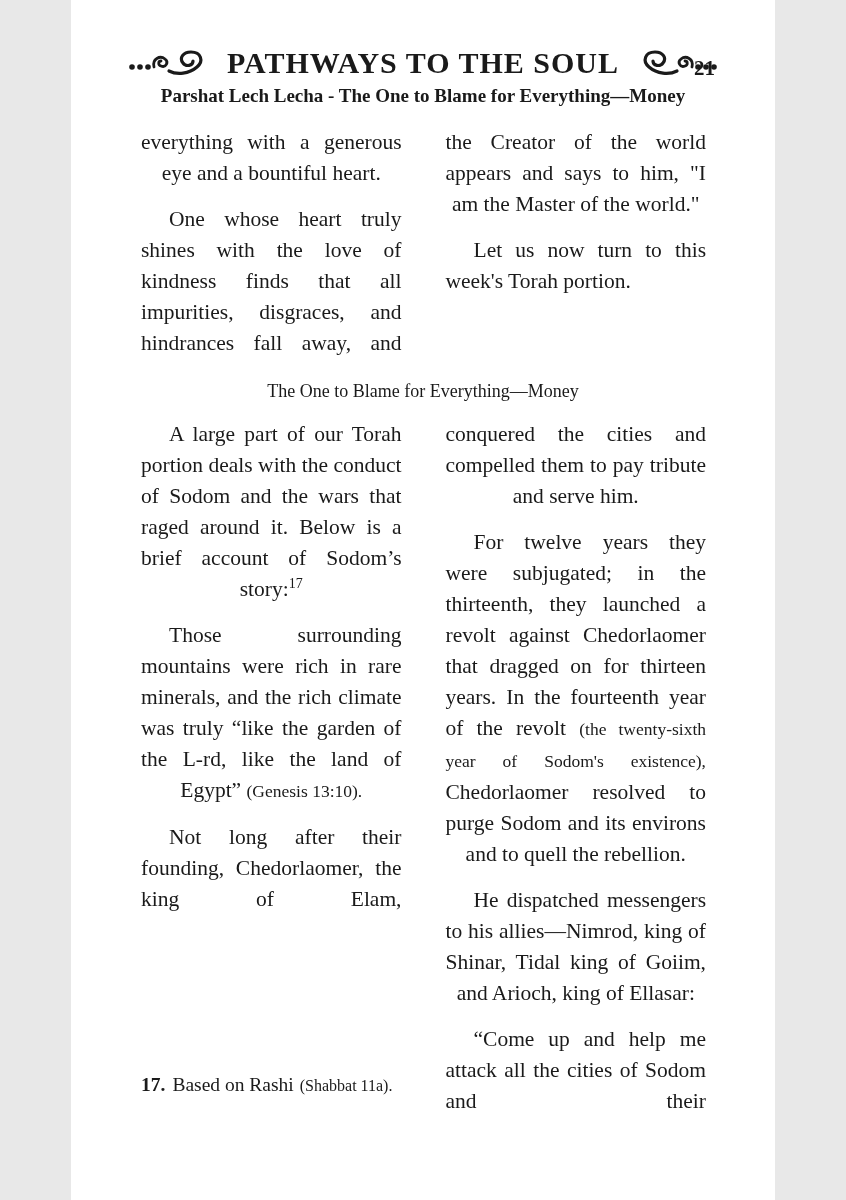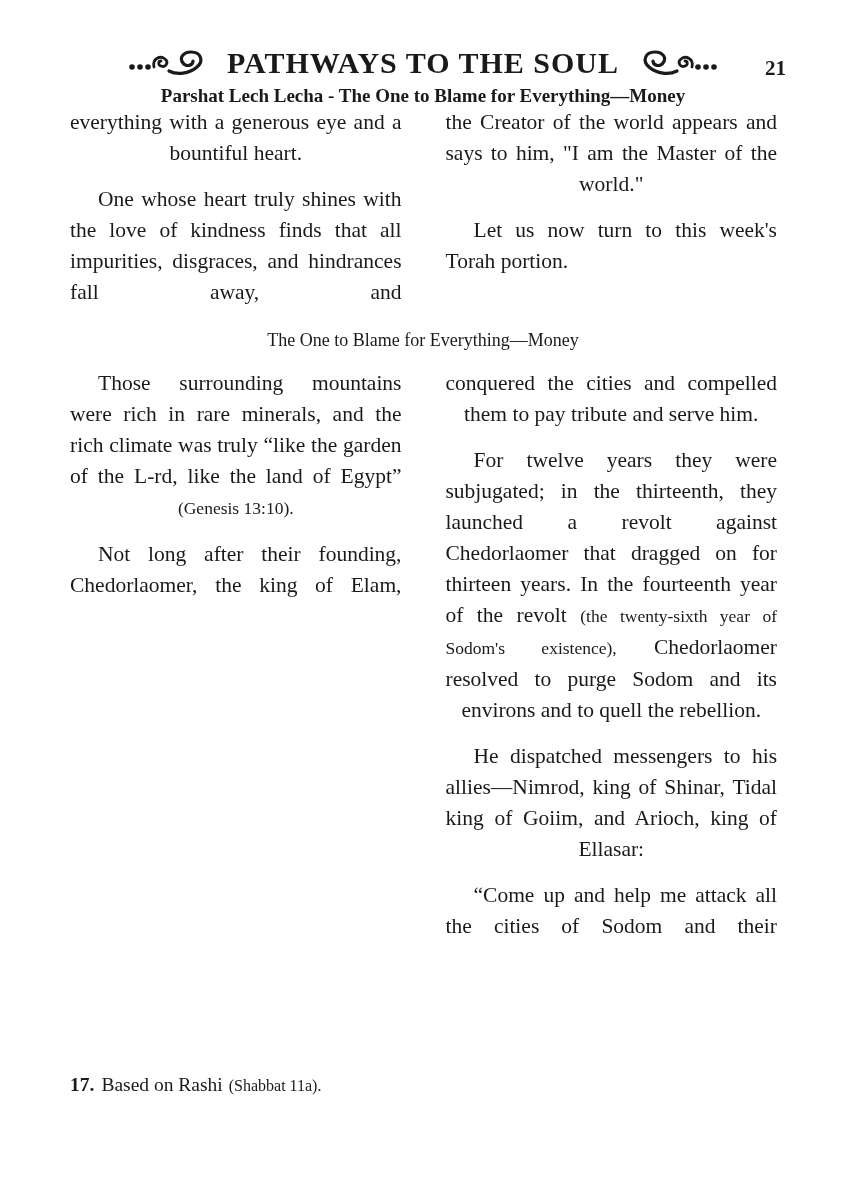--- a/index.html
+++ b/index.html
@@ -1,19 +1,19 @@
 <!DOCTYPE html>
 <html><head>
 <meta charset="utf-8">
 <style>
   * { box-sizing: border-box; }
   html, body { margin: 0; padding: 0; background: #e8e8e8; }
   .page {
     position: relative;
-    width: 846px;
+    width: 704px;
     height: 1200px;
     margin: 0 auto;
     background: #ffffff;
     color: #1a1a1a;
     font-family: "Liberation Serif", serif;
     overflow: hidden;
   }
   
   .masthead {
     padding-top: 46px;
@@ -42,21 +42,21 @@
     font-size: 19px;
     font-weight: bold;
     margin: 5px 0 0 0;
   }
   
   .columns {
     display: flex;
     gap: 44px;
     padding: 0 69px 0 70px;
   }
-  .columns.intro { }
+  .columns.intro { margin-top: 20px; }
   .col { flex: 1 1 0; min-width: 0; }
   p.body-par {
     font-size: 21.5px;
     line-height: 31px;
     margin: 0 0 15px 0;
     text-align: justify;
     text-align-last: left;
   }
   p.body-par.indent { text-indent: 28px; }
   p.body-par.last-center  { text-align-last: center; }
@@ -143,20 +143,21 @@
     <div class="col">
         <p class="body-par last-center"><span>the Creator of the world appears and says to him, "I am the Master of the world."</span></p>
         <p class="body-par last-left indent"><span>Let us now turn to this week's Torah portion.</span></p>
       </div>
   </div>
 
   <h3 class="section-heading">The One to Blame for Everything—Money</h3>
 
   <div class="columns">
     <div class="col">
+        <p class="body-par last-center indent"><span>A large part of our Torah portion deals with the conduct of Sodom and the wars that raged around it. Below is a brief account of Sodom’s story:</span><span class="sup">17</span></p>
         <p class="body-par last-center indent"><span>Those surrounding mountains were rich in rare minerals, and the rich climate was truly “like the garden of the L-rd, like the land of Egypt” </span><span class="small">(Genesis 13:10).</span></p>
         <p class="body-par last-justify indent"><span>Not long after their founding, Chedorlaomer, the king of Elam,</span></p>
       </div>
     <div class="col">
         <p class="body-par last-center"><span>conquered the cities and compelled them to pay tribute and serve him.</span></p>
         <p class="body-par last-center indent"><span>For twelve years they were subjugated; in the thirteenth, they launched a revolt against Chedorlaomer that dragged on for thirteen years. In the fourteenth year of the revolt </span><span class="small">(the twenty-sixth year of Sodom's existence),</span><span> Chedorlaomer resolved to purge Sodom and its environs and to quell the rebellion.</span></p>
         <p class="body-par last-center indent"><span>He dispatched messengers to his allies—Nimrod, king of Shinar, Tidal king of Goiim, and Arioch, king of Ellasar:</span></p>
         <p class="body-par last-justify indent"><span>“Come up and help me attack all the cities of Sodom and their</span></p>
       </div>
   </div>

